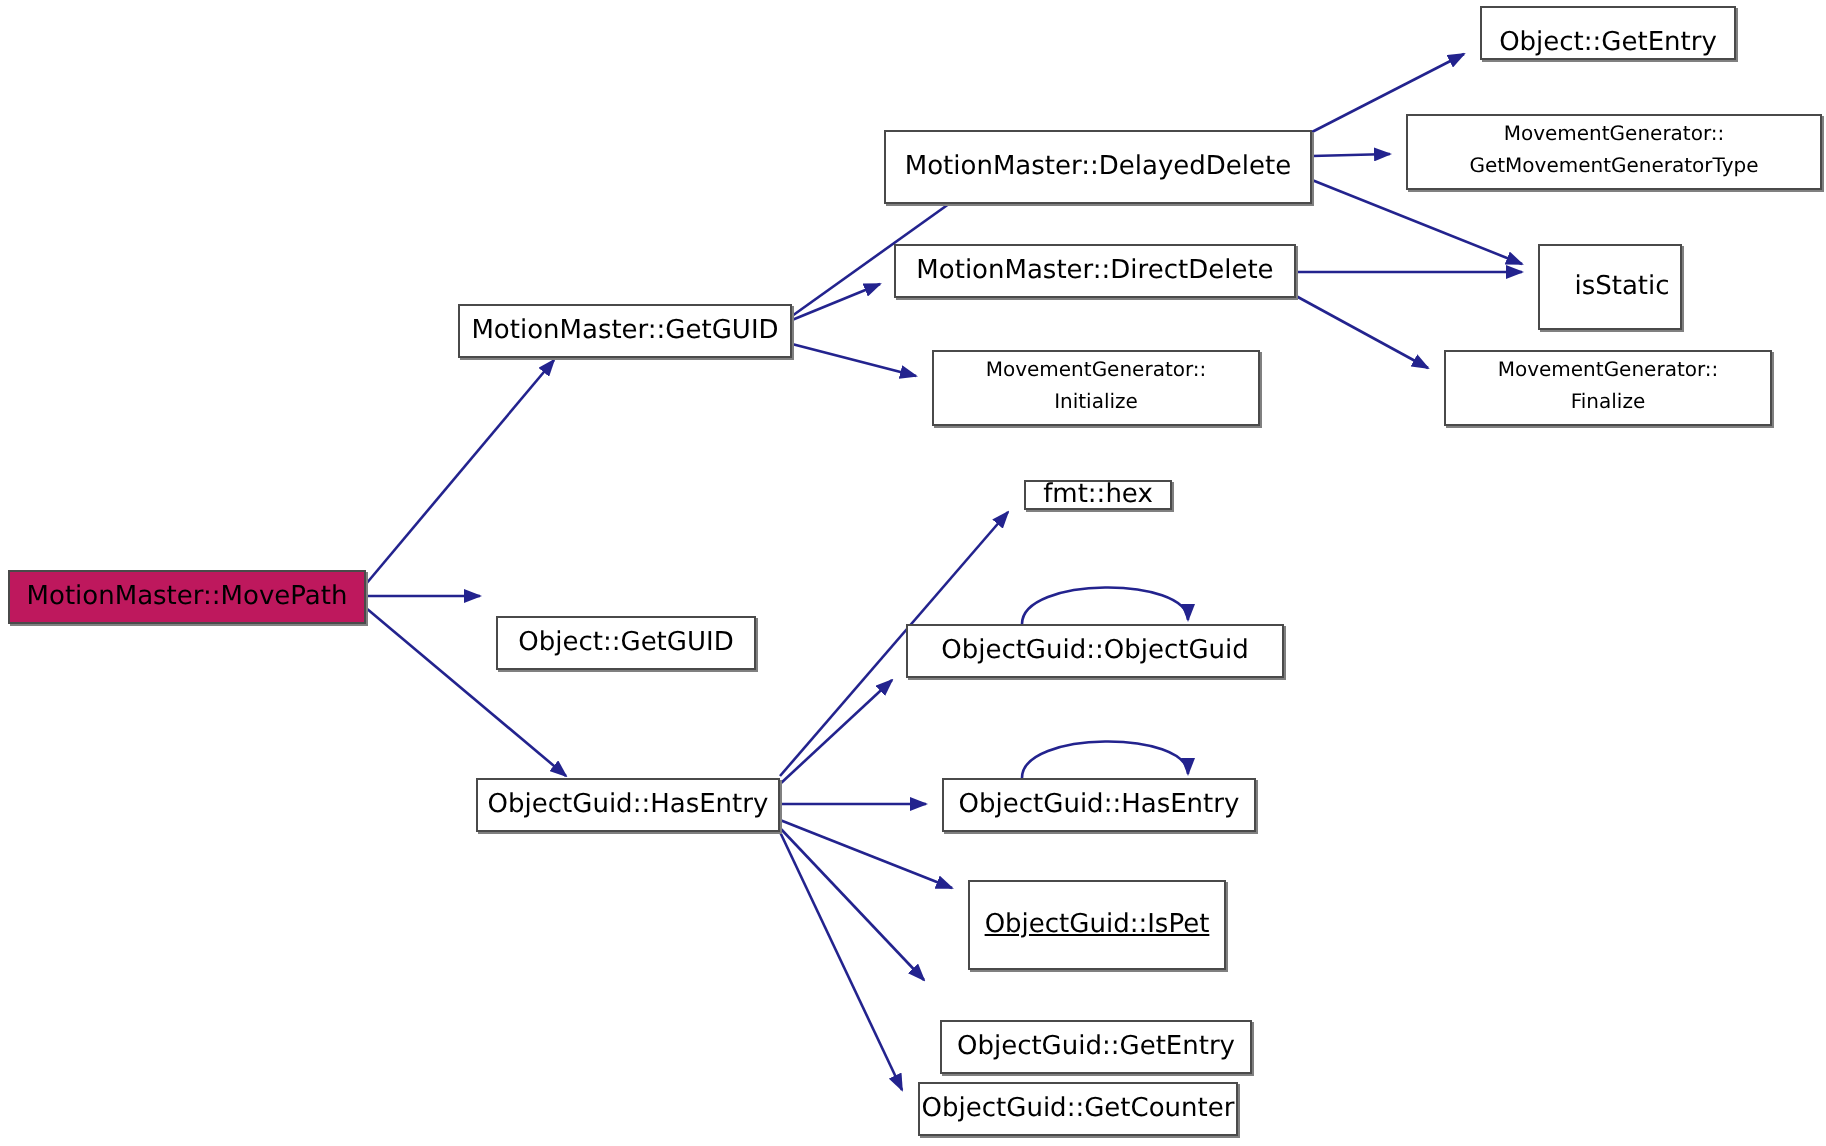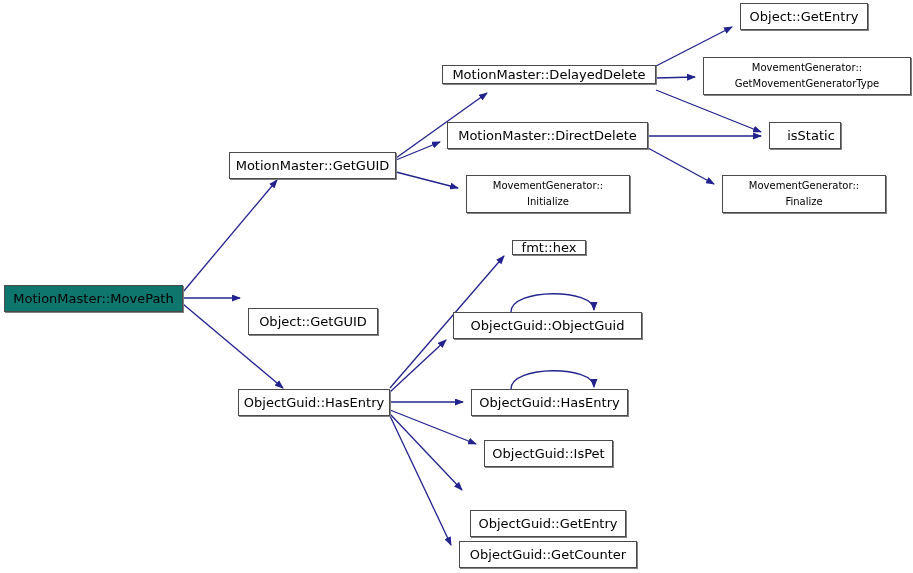--- a/index.html
+++ b/index.html
@@ -34,21 +34,21 @@
     justify-content: center;
     text-align: center;
     font-size: 13px;
     line-height: 15px;
     letter-spacing: 0px;
     white-space: pre-line;
     z-index: 2;
     box-shadow: 1px 1px 0 0 #808080;
   }
   .node.highlight {
-    background: #0f766e;
+    background: #be185d;
   }
   .node.two-line {
     font-size: 10px;
     line-height: 16px;
   }
 </style>
 </head>
 <body>
 
 <div id="canvas">
@@ -80,31 +80,31 @@
         <path d="M 511,312 C 511,288 594,288 594,310" fill="none" stroke="#23238e" stroke-width="1.3" marker-end="url(#arrow)"></path>
         <path d="M 511,389 C 511,365 594,365 594,387" fill="none" stroke="#23238e" stroke-width="1.3" marker-end="url(#arrow)"></path>
       </g>
   </svg>
 
   <div id="node-layer">
       <div class="node highlight" style="left: 4px; top: 285px; width: 179px; height: 27px;"><span>MotionMaster::MovePath</span></div>
       <div class="node" style="left: 229px; top: 152px; width: 167px; height: 27px;"><span>MotionMaster::GetGUID</span></div>
       <div class="node" style="left: 248px; top: 285px; width: 130px; height: 27px; margin-top: 23px;"><span>Object::GetGUID</span></div>
       <div class="node" style="left: 238px; top: 389px; width: 152px; height: 27px;"><span>ObjectGuid::HasEntry</span></div>
-      <div class="node" style="left: 442px; top: 65px; width: 214px; height: 19px;"><span>MotionMaster::DelayedDelete</span></div>
+      <div class="node" style="left: 442px; top: 65px; width: 214px; height: 37px;"><span>MotionMaster::DelayedDelete</span></div>
       <div class="node" style="left: 447px; top: 122px; width: 201px; height: 27px;"><span>MotionMaster::DirectDelete</span></div>
       <div class="node two-line" style="left: 466px; top: 175px; width: 164px; height: 38px;"><span>MovementGenerator::
 Initialize</span></div>
-      <div class="node" style="left: 740px; top: 3px; width: 128px; height: 27px;"><span>Object::GetEntry</span></div>
+      <div class="node" style="left: 740px; top: 3px; width: 128px; height: 27px; align-items: flex-end;"><span>Object::GetEntry</span></div>
       <div class="node two-line" style="left: 703px; top: 57px; width: 208px; height: 38px;"><span>MovementGenerator::
 GetMovementGeneratorType</span></div>
-      <div class="node" style="left: 769px; top: 122px; width: 72px; height: 27px; padding-left: 12px;"><span>isStatic</span></div>
+      <div class="node" style="left: 769px; top: 122px; width: 72px; height: 43px; padding-left: 12px;"><span>isStatic</span></div>
       <div class="node two-line" style="left: 722px; top: 175px; width: 164px; height: 38px;"><span>MovementGenerator::
 Finalize</span></div>
       <div class="node" style="left: 512px; top: 240px; width: 74px; height: 15px;"><span>fmt::hex</span></div>
       <div class="node" style="left: 453px; top: 312px; width: 189px; height: 27px;"><span>ObjectGuid::ObjectGuid</span></div>
       <div class="node" style="left: 471px; top: 389px; width: 157px; height: 27px;"><span>ObjectGuid::HasEntry</span></div>
-      <div class="node" style="left: 484px; top: 440px; width: 129px; height: 27px;"><span>ObjectGuid::IsPet</span></div>
+      <div class="node" style="left: 484px; top: 440px; width: 129px; height: 45px; text-decoration: underline;"><span>ObjectGuid::IsPet</span></div>
       <div class="node" style="left: 470px; top: 490px; width: 156px; height: 27px; margin-top: 20px;"><span>ObjectGuid::GetEntry</span></div>
-      <div class="node" style="left: 459px; top: 541px; width: 178px; height: 27px;"><span>ObjectGuid::GetCounter</span></div>
+      <div class="node" style="left: 459px; top: 541px; width: 160px; height: 27px;"><span>ObjectGuid::GetCounter</span></div>
     </div>
 
 </div>
 
 </body></html>

